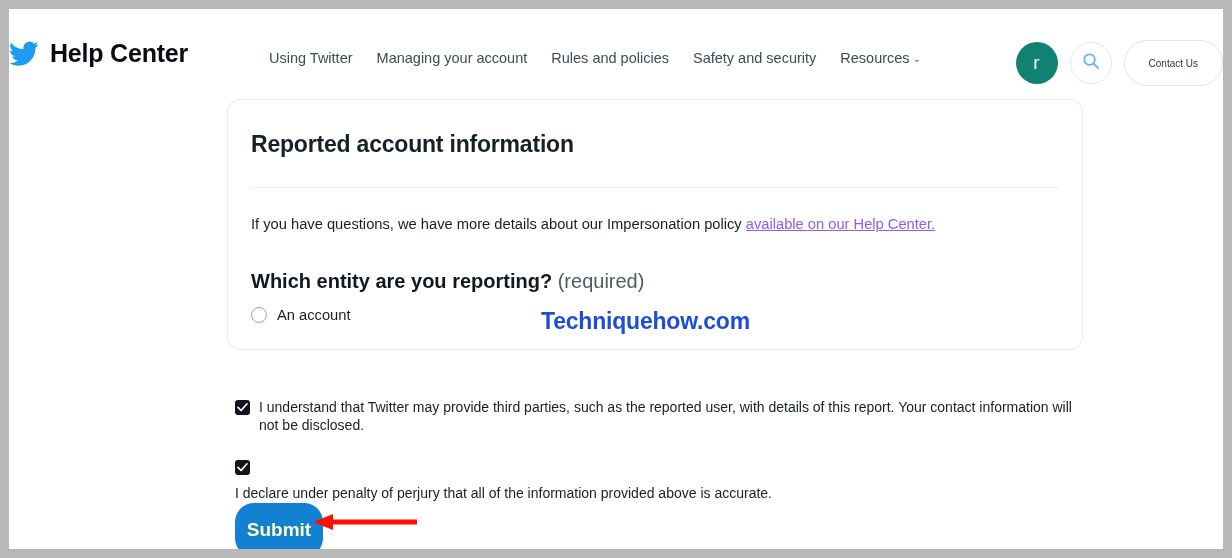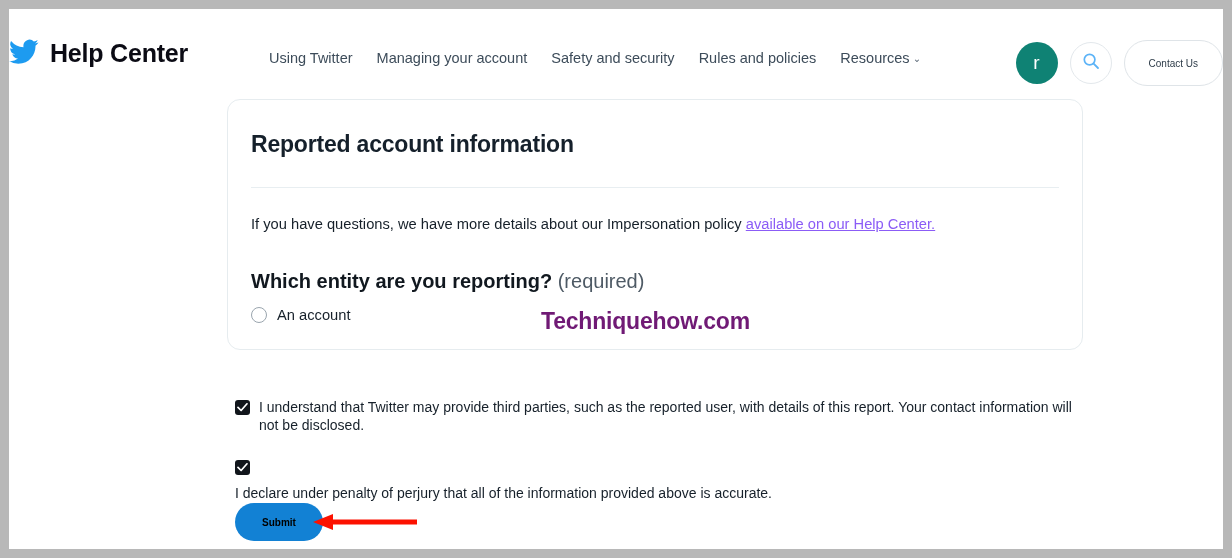--- a/index.html
+++ b/index.html
@@ -27,21 +27,21 @@
 
   
   #header {
     position: absolute;
     left: 0; top: 0;
     width: 1214px; height: 84px;
   }
   .brand {
     position: absolute;
     left: 0px; top: 30px;
-    display: flex; align-items: flex-start; gap: 11px;
+    display: flex; align-items: center; gap: 11px;
   }
   .bird { display: block; width: 30px; height: 26px; }
   .brand-title {
     font-size: 25px;
     font-weight: bold;
     color: #0b0b14;
     letter-spacing: -0.2px;
     white-space: nowrap;
   }
   .nav {
@@ -157,21 +157,21 @@
     font-size: 14.7px;
     color: #16202a;
   }
 
   
   .watermark {
     position: absolute;
     left: 532px; top: 299px;
     font-size: 23px;
     font-weight: bold;
-    color: #701a75;
+    color: #1d4ed8;
     letter-spacing: -0.2px;
     user-select: none;
     white-space: nowrap;
   }
 
   
   #confirm {
     position: absolute;
     left: 226px; top: 372px;
     width: 860px;
@@ -201,26 +201,26 @@
     font-size: 14px;
     color: #16202a;
     line-height: 1.32;
     max-width: 845px;
   }
 
   
   #submit-btn {
     position: absolute;
     left: 226px; top: 494px;
-    width: 88px; height: 38px;
+    width: 88px; height: 54px;
     border: none;
     border-radius: 19px;
     background: #1281d4;
-    color: #000000;
-    font-size: 10px;
+    color: #fef9c3;
+    font-size: 19px;
     font-weight: bold;
     cursor: pointer;
     font-family: "Liberation Sans", sans-serif;
   }
   #arrow {
     position: absolute;
     left: 300px; top: 500px;
     pointer-events: none;
   }
 </style>
@@ -242,24 +242,24 @@
       </div>
 
       <nav class="nav">
         <span class="nav-item">
           <span>Using Twitter</span>
         </span>
         <span class="nav-item">
           <span>Managing your account</span>
         </span>
         <span class="nav-item">
+          <span>Rules and policies</span>
+        </span>
+        <span class="nav-item">
           <span>Safety and security</span>
-        </span>
-        <span class="nav-item">
-          <span>Rules and policies</span>
         </span>
         <span class="nav-item">
           <span>Resources</span><span class="caret">⌄</span>
         </span>
       </nav>
 
       <div class="header-right">
         <div class="avatar">
           <span>r</span>
         </div>

